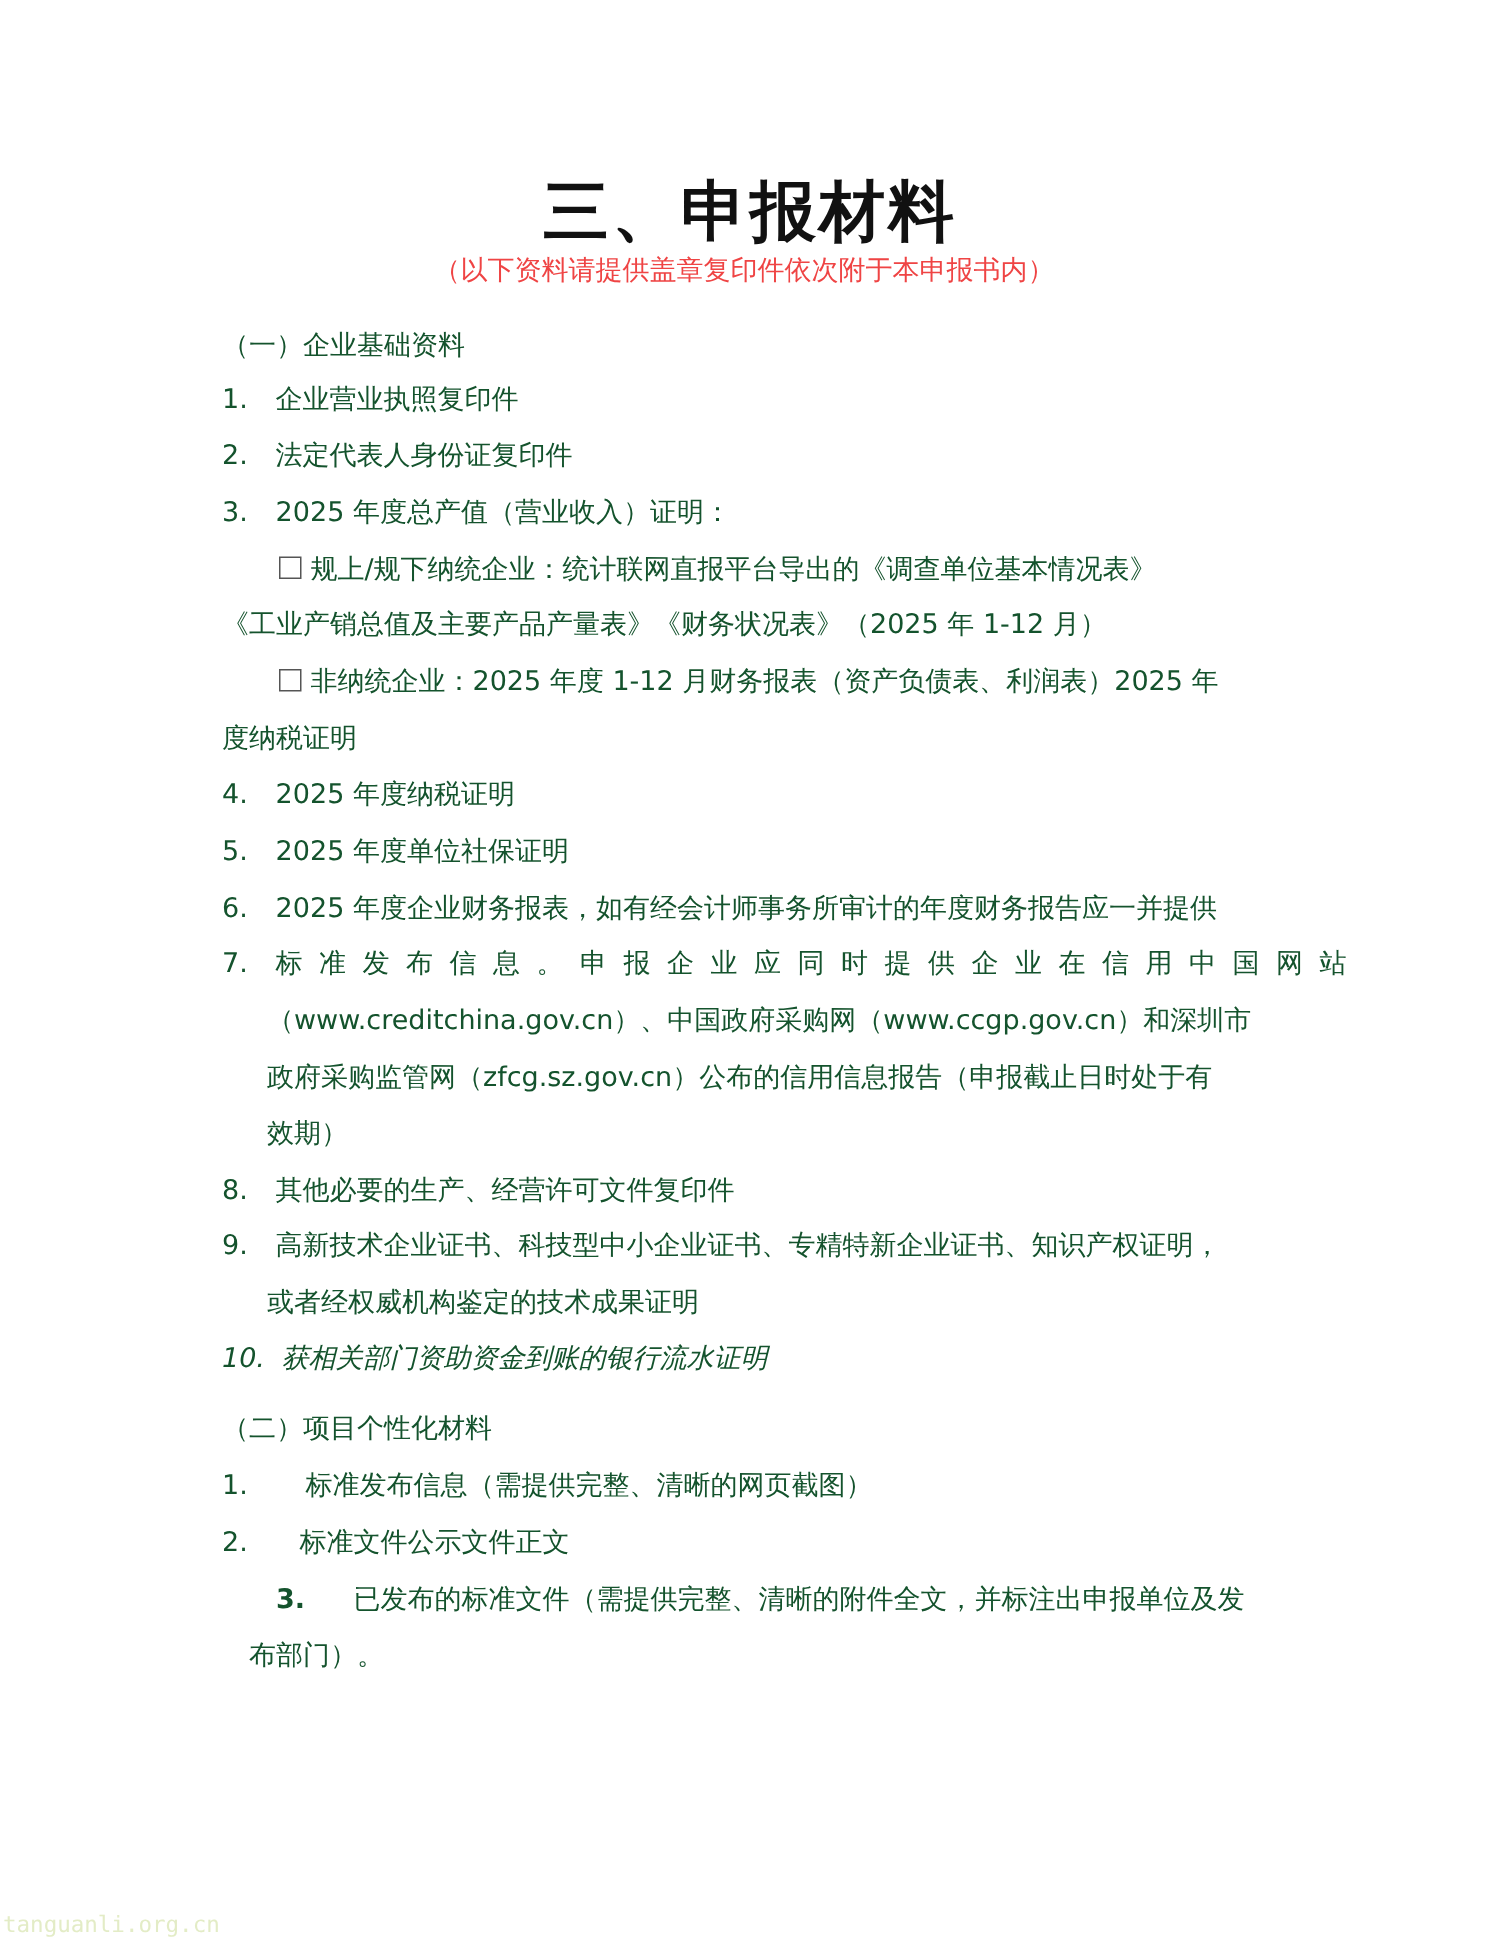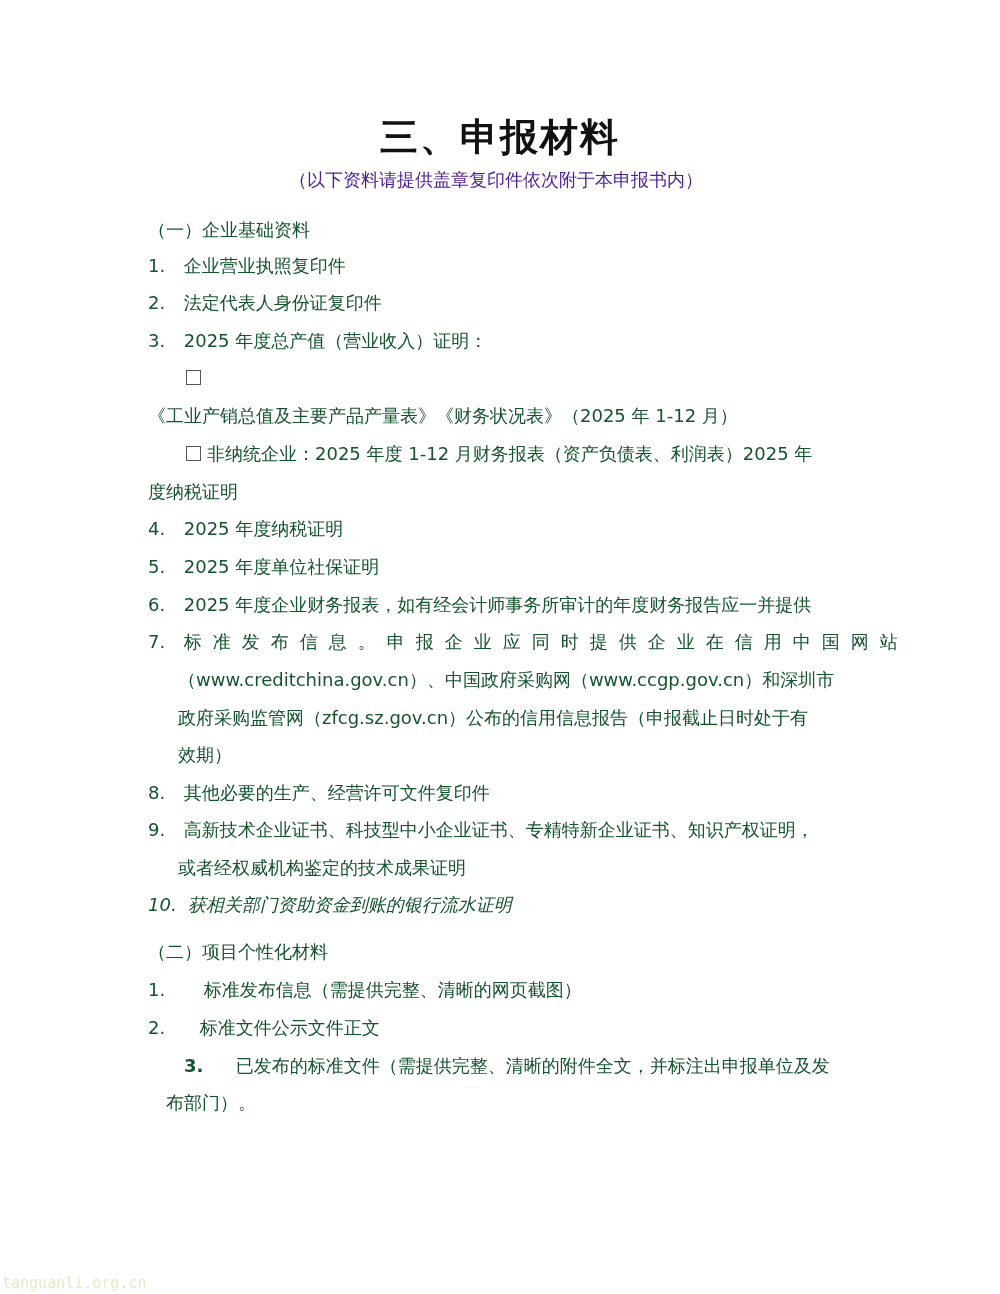--- a/index.html
+++ b/index.html
@@ -3,27 +3,27 @@
 <meta charset="utf-8">
 <style>
   html, body { margin: 0; padding: 0; background: #ffffff; }
   body {
     width: 1000px; height: 1294px; position: relative; overflow: hidden;
     font-family: "DejaVu Sans", "Liberation Sans", sans-serif;
     color: #1e1e1e;
   }
   .page-title {
     position: absolute; left: 0; width: 1000px; top: 112px;
-    text-align: center; font-size: 38px; font-weight: bold; letter-spacing: 2px;
+    text-align: center; font-size: 44px; font-weight: bold; letter-spacing: 2px;
     font-family: Liberation Sans, sans-serif;
     color: #111;
   }
   .subtitle {
     position: absolute; left: 0; width: 992px; top: 168px;
-    text-align: center; font-size: 18px; color: #4c1d95;
+    text-align: center; font-size: 18px; color: #ef4444;
   }
   .line {
     position: absolute; font-size: 18px; white-space: nowrap; color: #14532d;
   }
   .num { display: inline-block; width: 30px; }
   .num-bold { font-weight: bold; }
   .checkbox {
     display: inline-block; width: 13px; height: 13px; border: 1px solid #555;
     vertical-align: -1px; margin-right: 6px;
   }
@@ -48,21 +48,21 @@
 <div class="line" style="left:148px; top:291px;">
   <span class="num">2.</span>
   <span>法定代表人身份证复印件</span>
 </div>
 <div class="line" style="left:148px; top:329px;">
   <span class="num">3.</span>
   <span>2025 年度总产值（营业收入）证明：</span>
 </div>
 
 <div class="line" style="left:186px; top:367px;">
-  <span class="checkbox"></span>
+  <span class="checkbox"></span><span>规上/规下纳统企业：统计联网直报平台导出的《调查单位基本情况表》</span>
 </div>
 <div class="line" style="left:148px; top:404px;">《工业产销总值及主要产品产量表》《财务状况表》（2025 年 1-12 月）</div>
 
 <div class="line" style="left:186px; top:442px;">
   <span class="checkbox"></span><span>非纳统企业：2025 年度 1-12 月财务报表（资产负债表、利润表）2025 年</span>
 </div>
 <div class="line" style="left:148px; top:480px;">度纳税证明</div>
 
 <div class="line" style="left:148px; top:517px;">
   <span class="num">4.</span>

